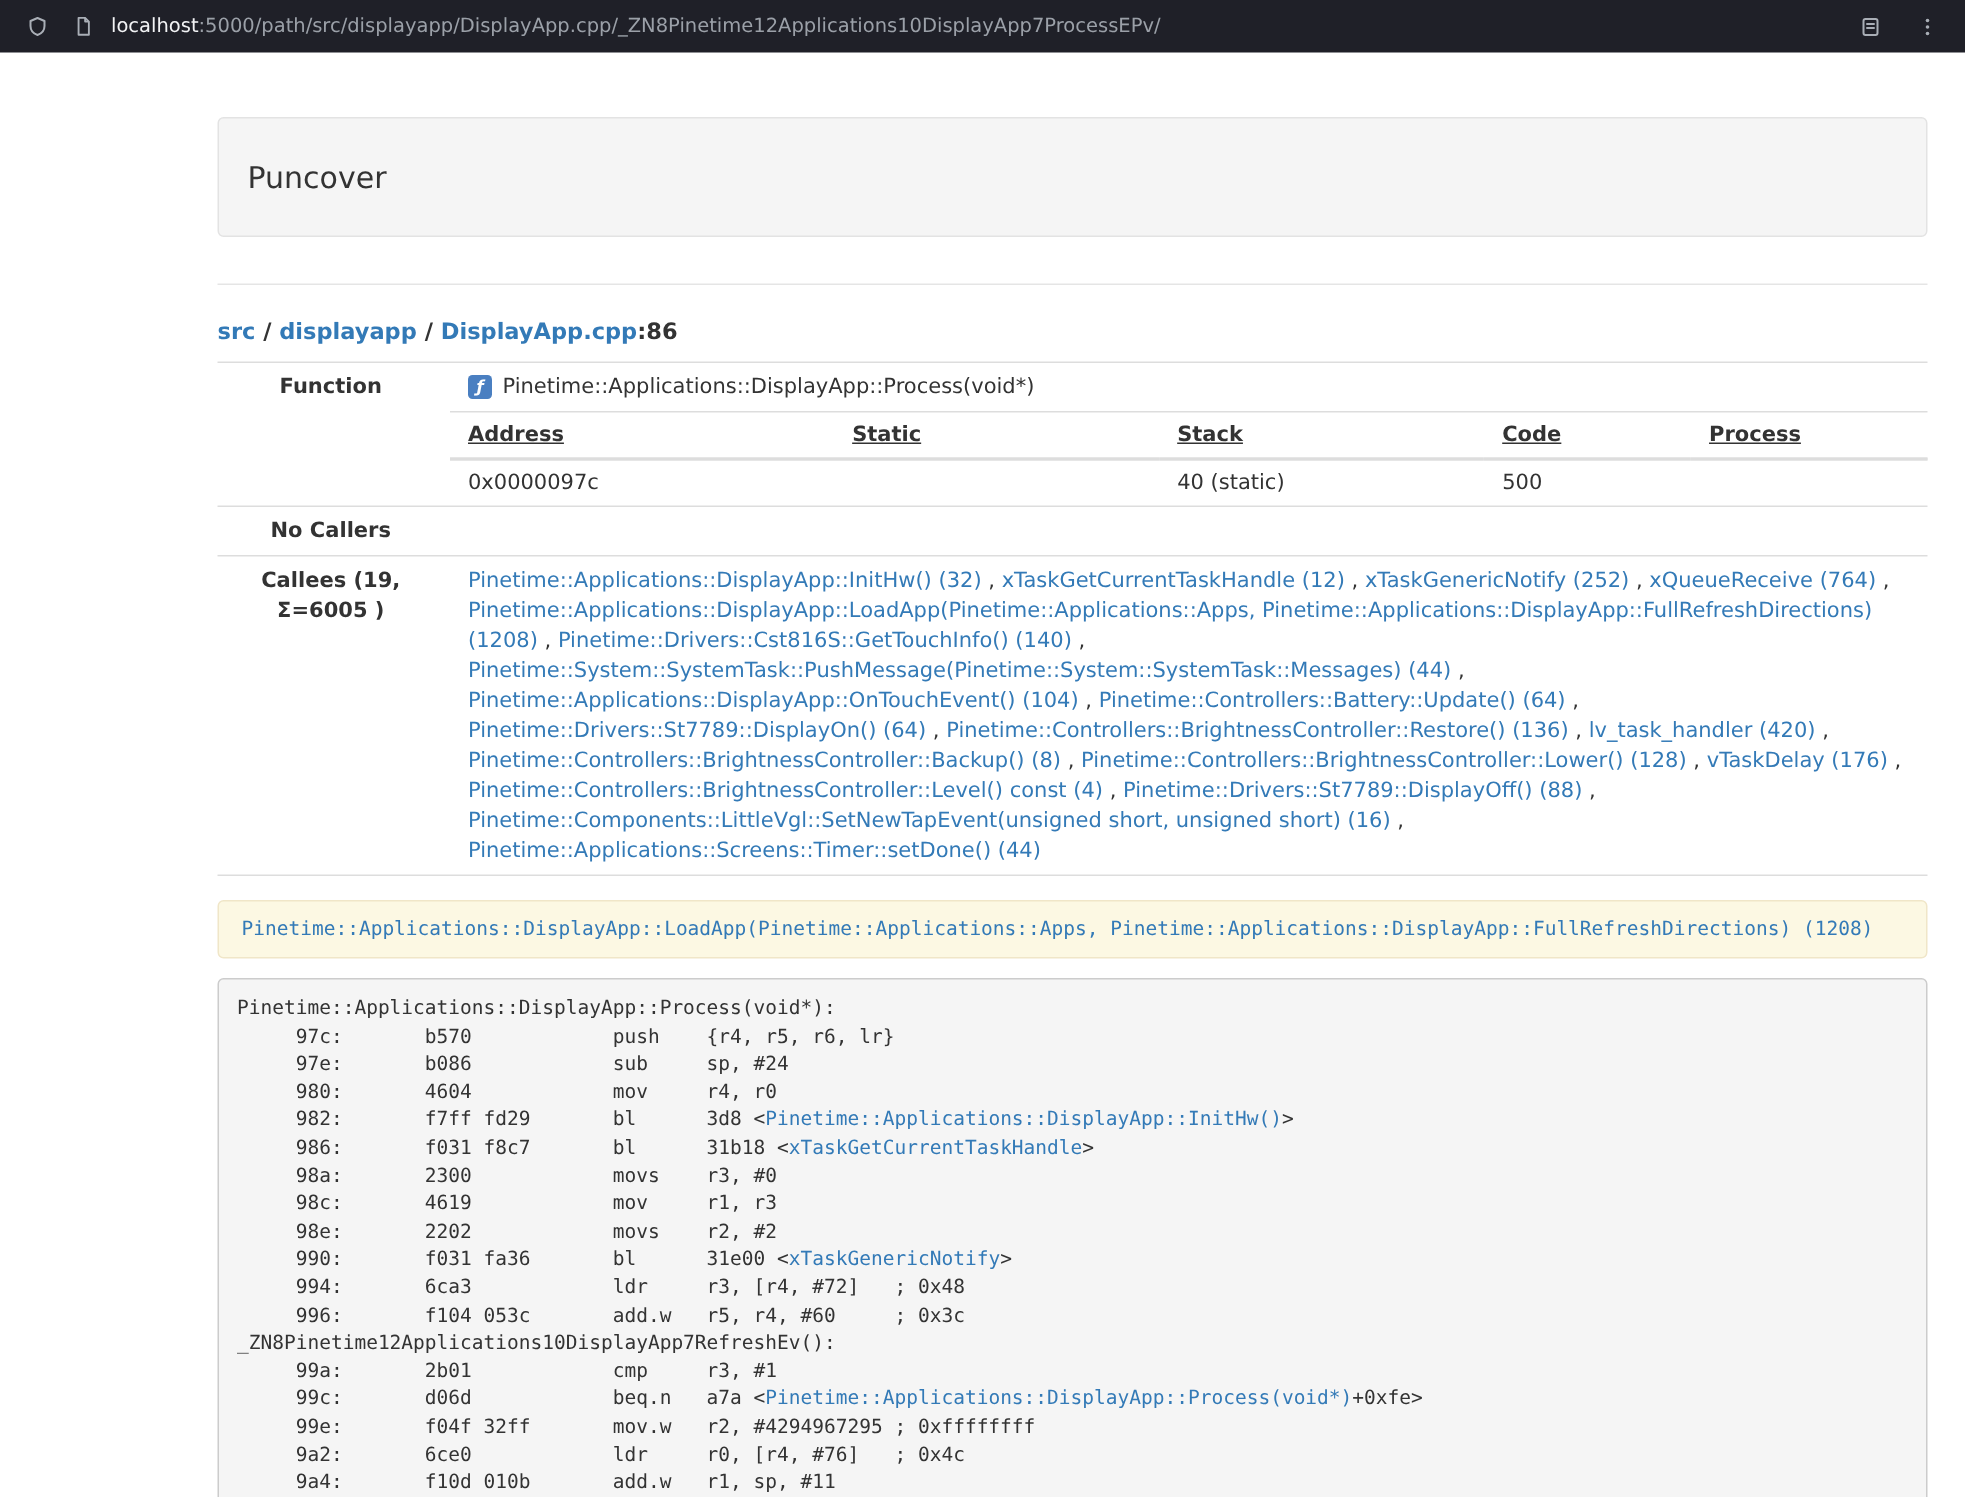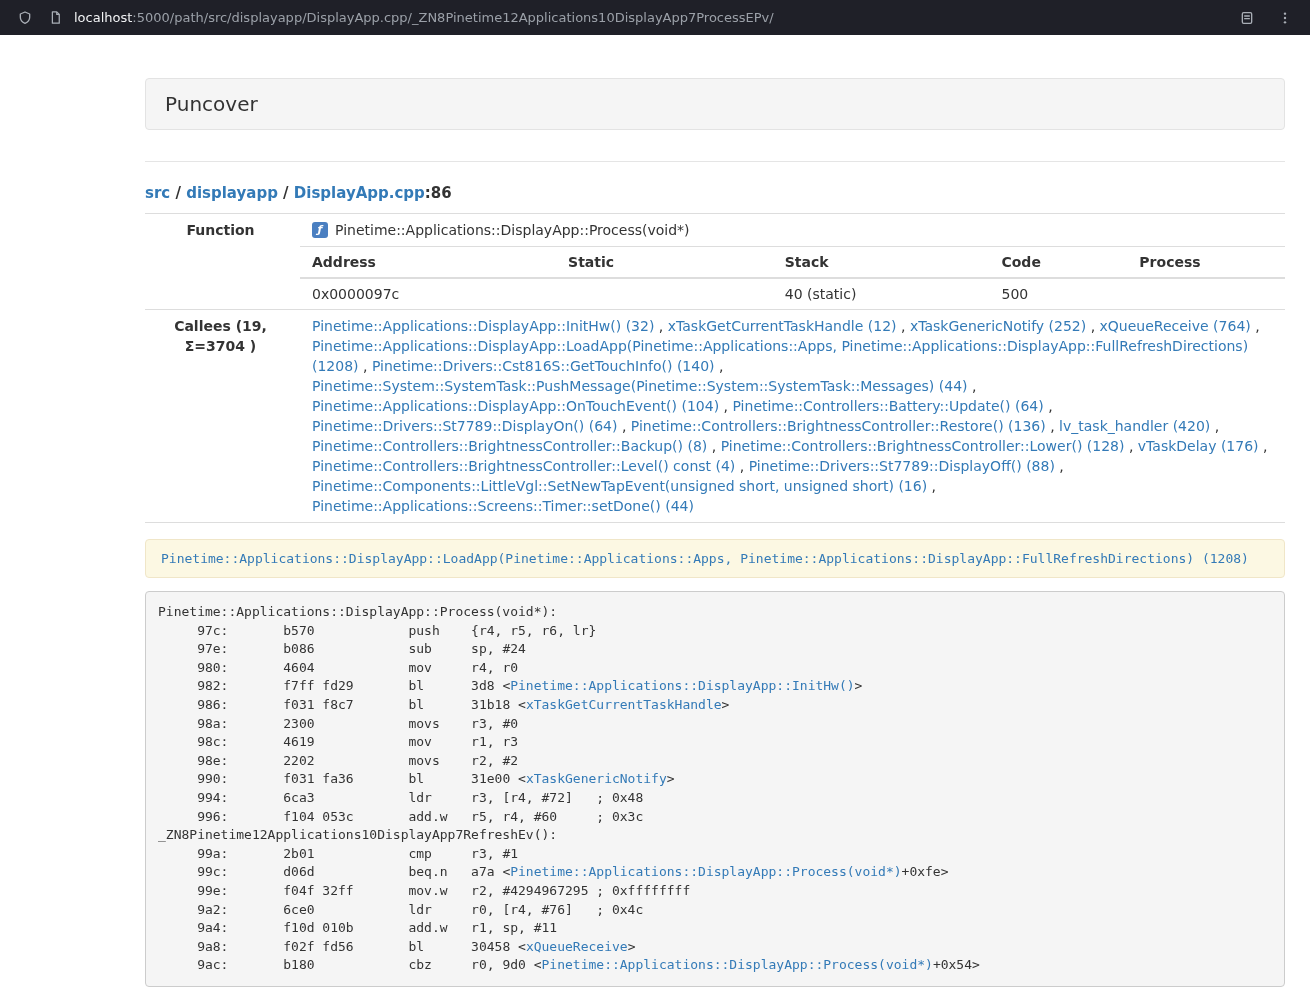--- a/index.html
+++ b/index.html
@@ -25,35 +25,35 @@
   .tb-icon{display:inline-flex;align-items:center;justify-content:center;width:22px;height:22px;flex:0 0 auto;color:var(--topbar-icon);}
   .tb-icon + .tb-icon{margin-left:8px;}
   .urlbar{flex:1 1 auto;margin-left:8px;font-size:13px;white-space:nowrap;overflow:hidden;text-overflow:ellipsis;}
   .url-host{color:#f2f3f5;}
   .url-rest{color:#9ba0a8;}
   .tb-right{display:flex;align-items:center;margin-left:auto;}
   .tb-right .tb-icon{margin-left:16px;}
 
   
   .container{width:1140px;margin-left:145px;}
-  .well{margin-top:43px;background:var(--well-bg);border:1px solid var(--well-border);border-radius:4px;padding:13px 19px;}
+  .well{margin-top:43px;background:var(--well-bg);border:1px solid var(--well-border);border-radius:4px;padding:27px 19px;}
   .well h1{margin:0;font-size:20px;font-weight:400;line-height:24px;color:var(--text-color);}
   hr.rule{border:0;border-top:1px solid #e5e5e5;margin:31px 0 0 0;}
   .crumbs{margin-top:22px;font-size:15px;font-weight:bold;line-height:18px;}
   .lnk{color:var(--link-color);text-decoration:none;cursor:pointer;}
 
   
   table.symtab{width:100%;border-collapse:collapse;margin-top:11px;border-bottom:1px solid var(--table-border);}
   table.symtab > tbody > tr{border-top:1px solid var(--table-border);}
   th.rowhead{width:155px;min-width:155px;text-align:center;vertical-align:top;font-weight:bold;padding:6px 4px 6px 0;line-height:20px;}
   td.maincell{padding:0;vertical-align:top;}
   .fn-row{display:flex;align-items:center;gap:7px;padding:6px 8px 6px 12px;line-height:20px;border-bottom:1px solid var(--table-border);}
   .fn-icon{display:inline-block;width:16px;height:16px;background:#4a7fc1;color:#fff;border-radius:3px;font-size:11px;line-height:16px;text-align:center;font-style:italic;font-weight:bold;flex:0 0 auto;}
   table.inner{width:100%;border-collapse:collapse;table-layout:fixed;}
-  table.inner th{text-align:left;font-weight:bold;padding:6px 8px 6px 12px;border-bottom:2px solid var(--table-border);line-height:18px;}
+  table.inner th{text-align:left;font-weight:bold;padding:6px 8px 6px 12px;border-bottom:2px solid var(--table-border);line-height:18px;text-decoration:underline;}
   table.inner td{padding:6px 8px 6px 12px;line-height:18px;}
   table.inner th:nth-child(1){width:26%;}
   table.inner th:nth-child(2){width:22%;}
   table.inner th:nth-child(3){width:22%;}
   table.inner th:nth-child(4){width:14%;}
   table.inner th:nth-child(5){width:16%;}
   td.emptycell{padding:6px 8px 6px 12px;}
   td.callees{padding:6px 8px 6px 12px;line-height:20px;vertical-align:top;}
 
   
@@ -134,21 +134,25 @@
                   <td></td>
                   <td>40 (static)</td>
                   <td>500</td>
                   <td></td>
                 </tr>
               </tbody>
             </table>
           </td>
         </tr>
         <tr>
-          <th class="rowhead">Callees (19, Σ=3704 )</th>
+          <th class="rowhead">No Callers</th>
+          <td class="emptycell"></td>
+        </tr>
+        <tr>
+          <th class="rowhead">Callees (19, Σ=6005 )</th>
           <td class="callees"><a class="lnk">Pinetime::Applications::DisplayApp::InitHw() (32)</a><span> , </span><a class="lnk">xTaskGetCurrentTaskHandle (12)</a><span> , </span><a class="lnk">xTaskGenericNotify (252)</a><span> , </span><a class="lnk">xQueueReceive (764)</a><span> , </span><a class="lnk">Pinetime::Applications::DisplayApp::LoadApp(Pinetime::Applications::Apps, Pinetime::Applications::DisplayApp::FullRefreshDirections) (1208)</a><span> , </span><a class="lnk">Pinetime::Drivers::Cst816S::GetTouchInfo() (140)</a><span> , </span><a class="lnk">Pinetime::System::SystemTask::PushMessage(Pinetime::System::SystemTask::Messages) (44)</a><span> , </span><a class="lnk">Pinetime::Applications::DisplayApp::OnTouchEvent() (104)</a><span> , </span><a class="lnk">Pinetime::Controllers::Battery::Update() (64)</a><span> , </span><a class="lnk">Pinetime::Drivers::St7789::DisplayOn() (64)</a><span> , </span><a class="lnk">Pinetime::Controllers::BrightnessController::Restore() (136)</a><span> , </span><a class="lnk">lv_task_handler (420)</a><span> , </span><a class="lnk">Pinetime::Controllers::BrightnessController::Backup() (8)</a><span> , </span><a class="lnk">Pinetime::Controllers::BrightnessController::Lower() (128)</a><span> , </span><a class="lnk">vTaskDelay (176)</a><span> , </span><a class="lnk">Pinetime::Controllers::BrightnessController::Level() const (4)</a><span> , </span><a class="lnk">Pinetime::Drivers::St7789::DisplayOff() (88)</a><span> , </span><a class="lnk">Pinetime::Components::LittleVgl::SetNewTapEvent(unsigned short, unsigned short) (16)</a><span> , </span><a class="lnk">Pinetime::Applications::Screens::Timer::setDone() (44)</a></td>
         </tr>
       </tbody>
     </table>
 
     <a class="highlight-box">Pinetime::Applications::DisplayApp::LoadApp(Pinetime::Applications::Apps, Pinetime::Applications::DisplayApp::FullRefreshDirections) (1208)</a>
 
     <pre class="code"><div>Pinetime::Applications::DisplayApp::Process(void*):</div><div>     97c:	b570      	push	{r4, r5, r6, lr}</div><div>     97e:	b086      	sub	sp, #24</div><div>     980:	4604      	mov	r4, r0</div><div>     982:	f7ff fd29 	bl	3d8 &lt;<a>Pinetime::Applications::DisplayApp::InitHw()</a>&gt;</div><div>     986:	f031 f8c7 	bl	31b18 &lt;<a>xTaskGetCurrentTaskHandle</a>&gt;</div><div>     98a:	2300      	movs	r3, #0</div><div>     98c:	4619      	mov	r1, r3</div><div>     98e:	2202      	movs	r2, #2</div><div>     990:	f031 fa36 	bl	31e00 &lt;<a>xTaskGenericNotify</a>&gt;</div><div>     994:	6ca3      	ldr	r3, [r4, #72]	; 0x48</div><div>     996:	f104 053c 	add.w	r5, r4, #60	; 0x3c</div><div>_ZN8Pinetime12Applications10DisplayApp7RefreshEv():</div><div>     99a:	2b01      	cmp	r3, #1</div><div>     99c:	d06d      	beq.n	a7a &lt;<a>Pinetime::Applications::DisplayApp::Process(void*)</a>+0xfe&gt;</div><div>     99e:	f04f 32ff 	mov.w	r2, #4294967295	; 0xffffffff</div><div>     9a2:	6ce0      	ldr	r0, [r4, #76]	; 0x4c</div><div>     9a4:	f10d 010b 	add.w	r1, sp, #11</div><div>     9a8:	f02f fd56 	bl	30458 &lt;<a>xQueueReceive</a>&gt;</div><div>     9ac:	b180      	cbz	r0, 9d0 &lt;<a>Pinetime::Applications::DisplayApp::Process(void*)</a>+0x54&gt;</div></pre>
 
   </main>

